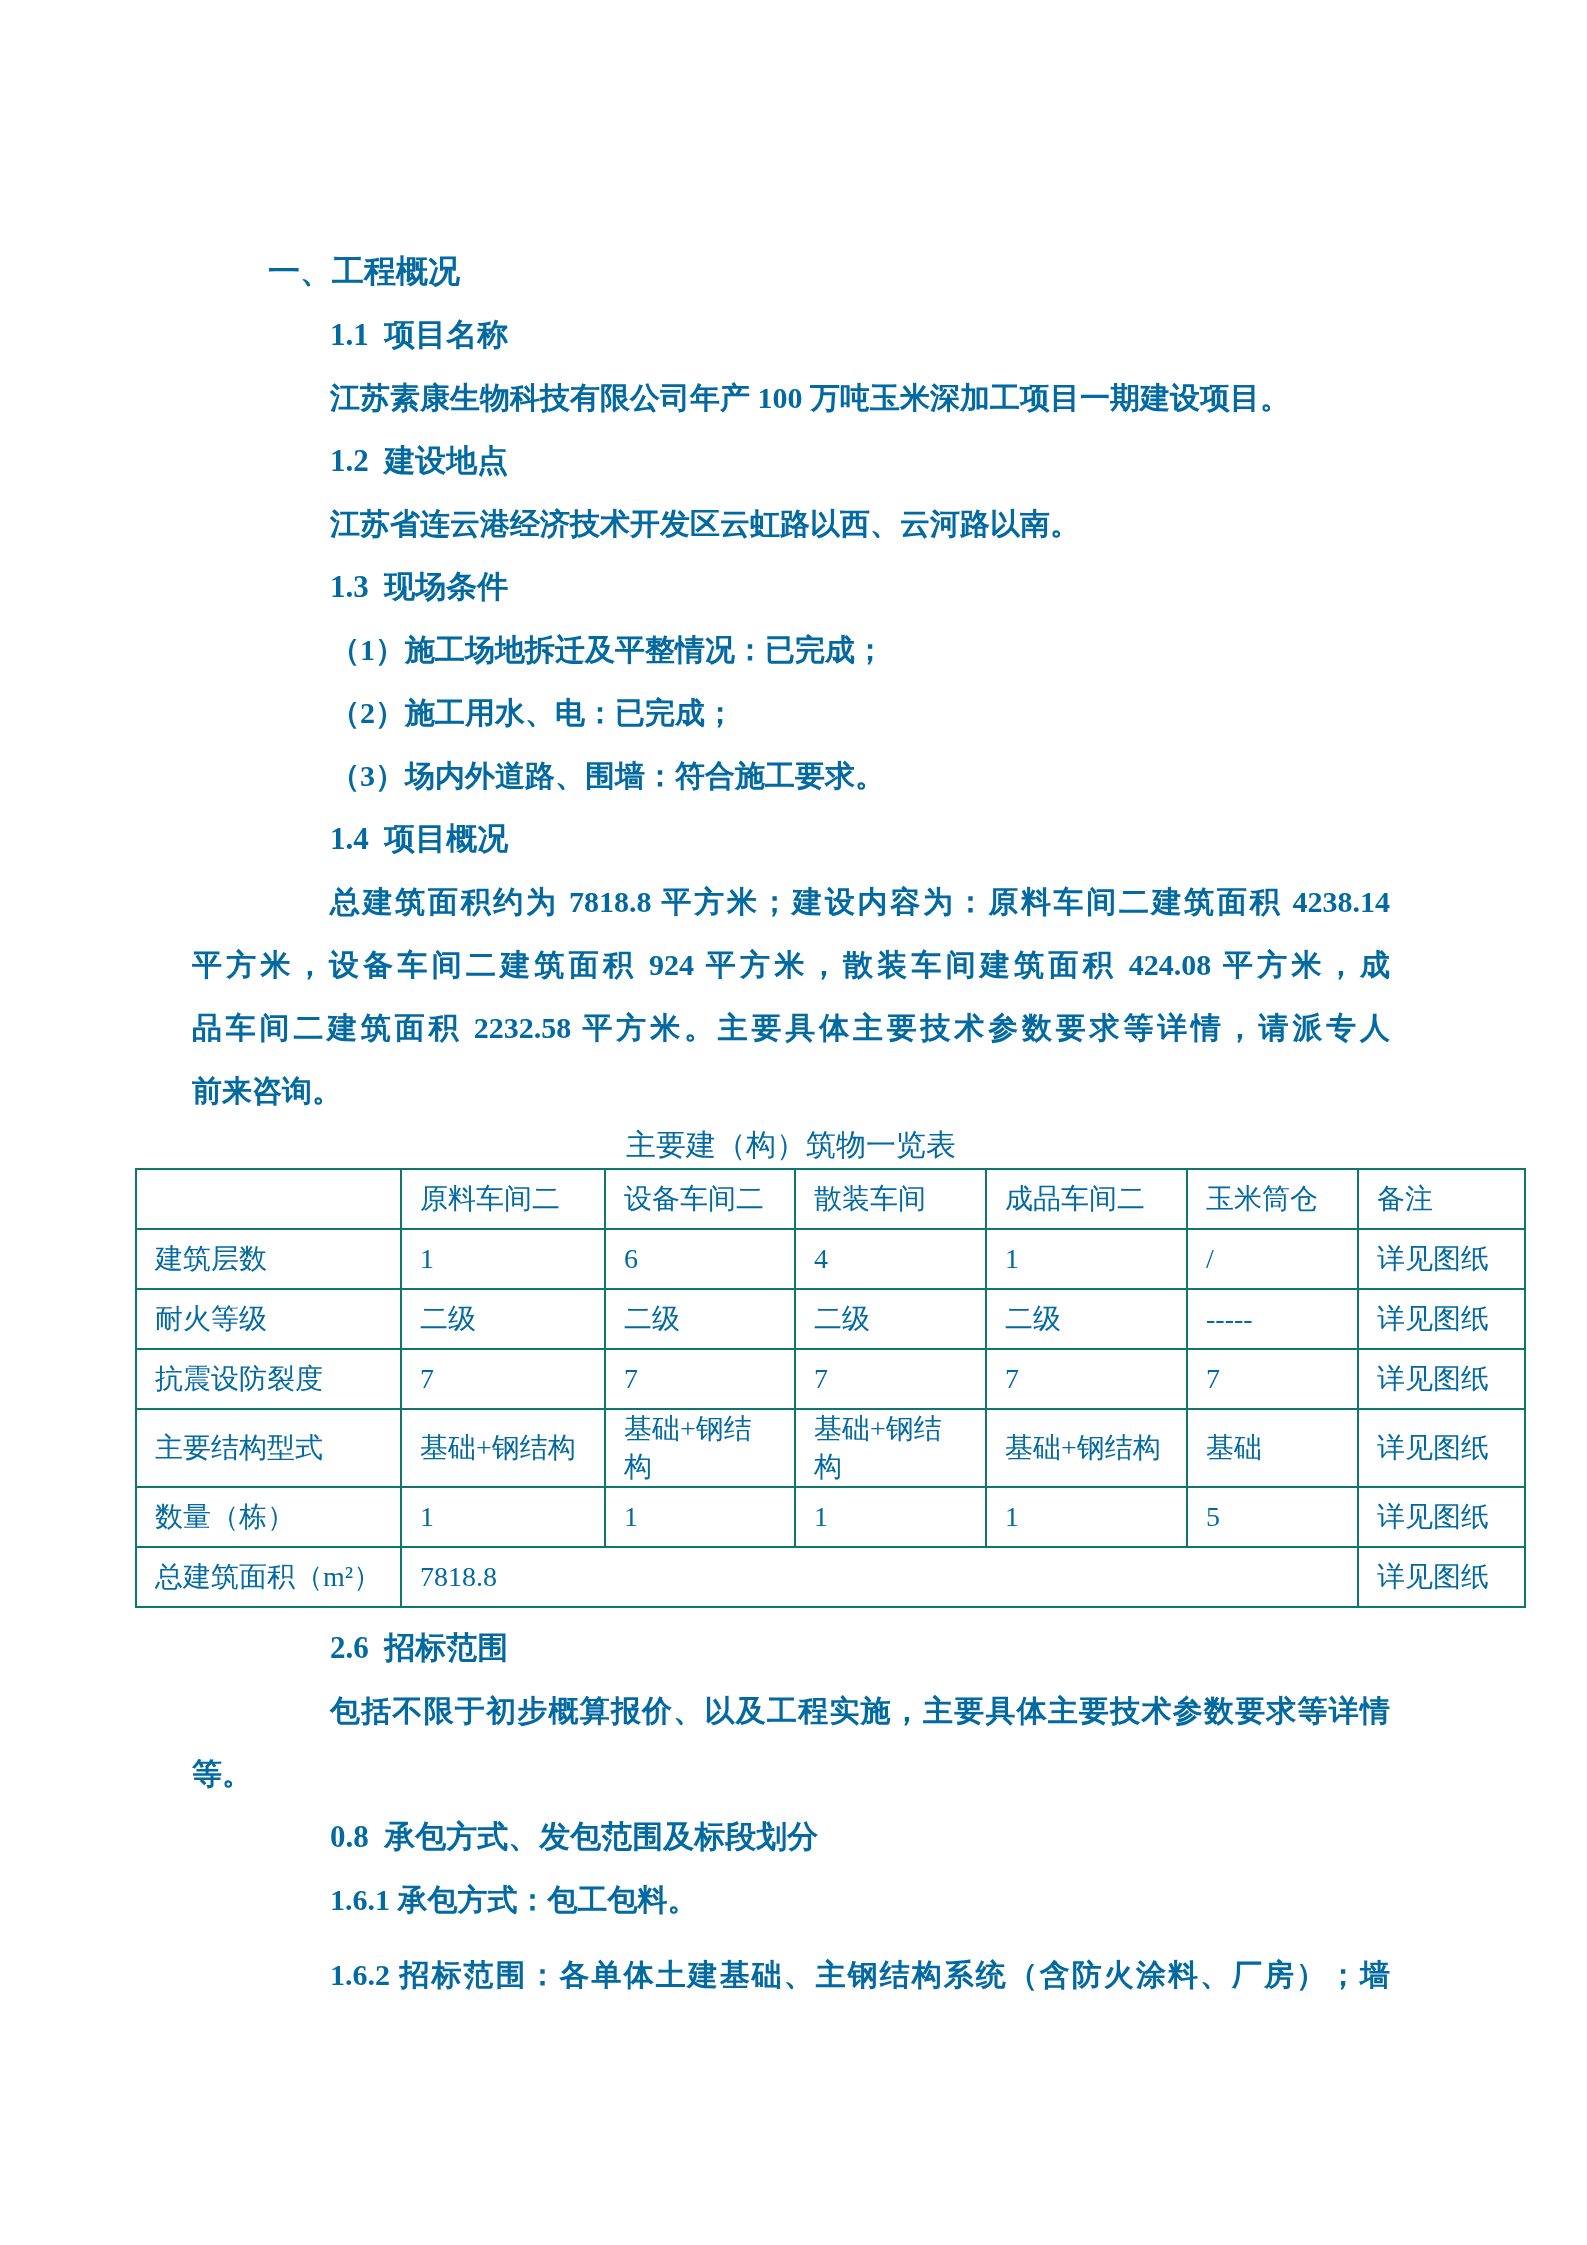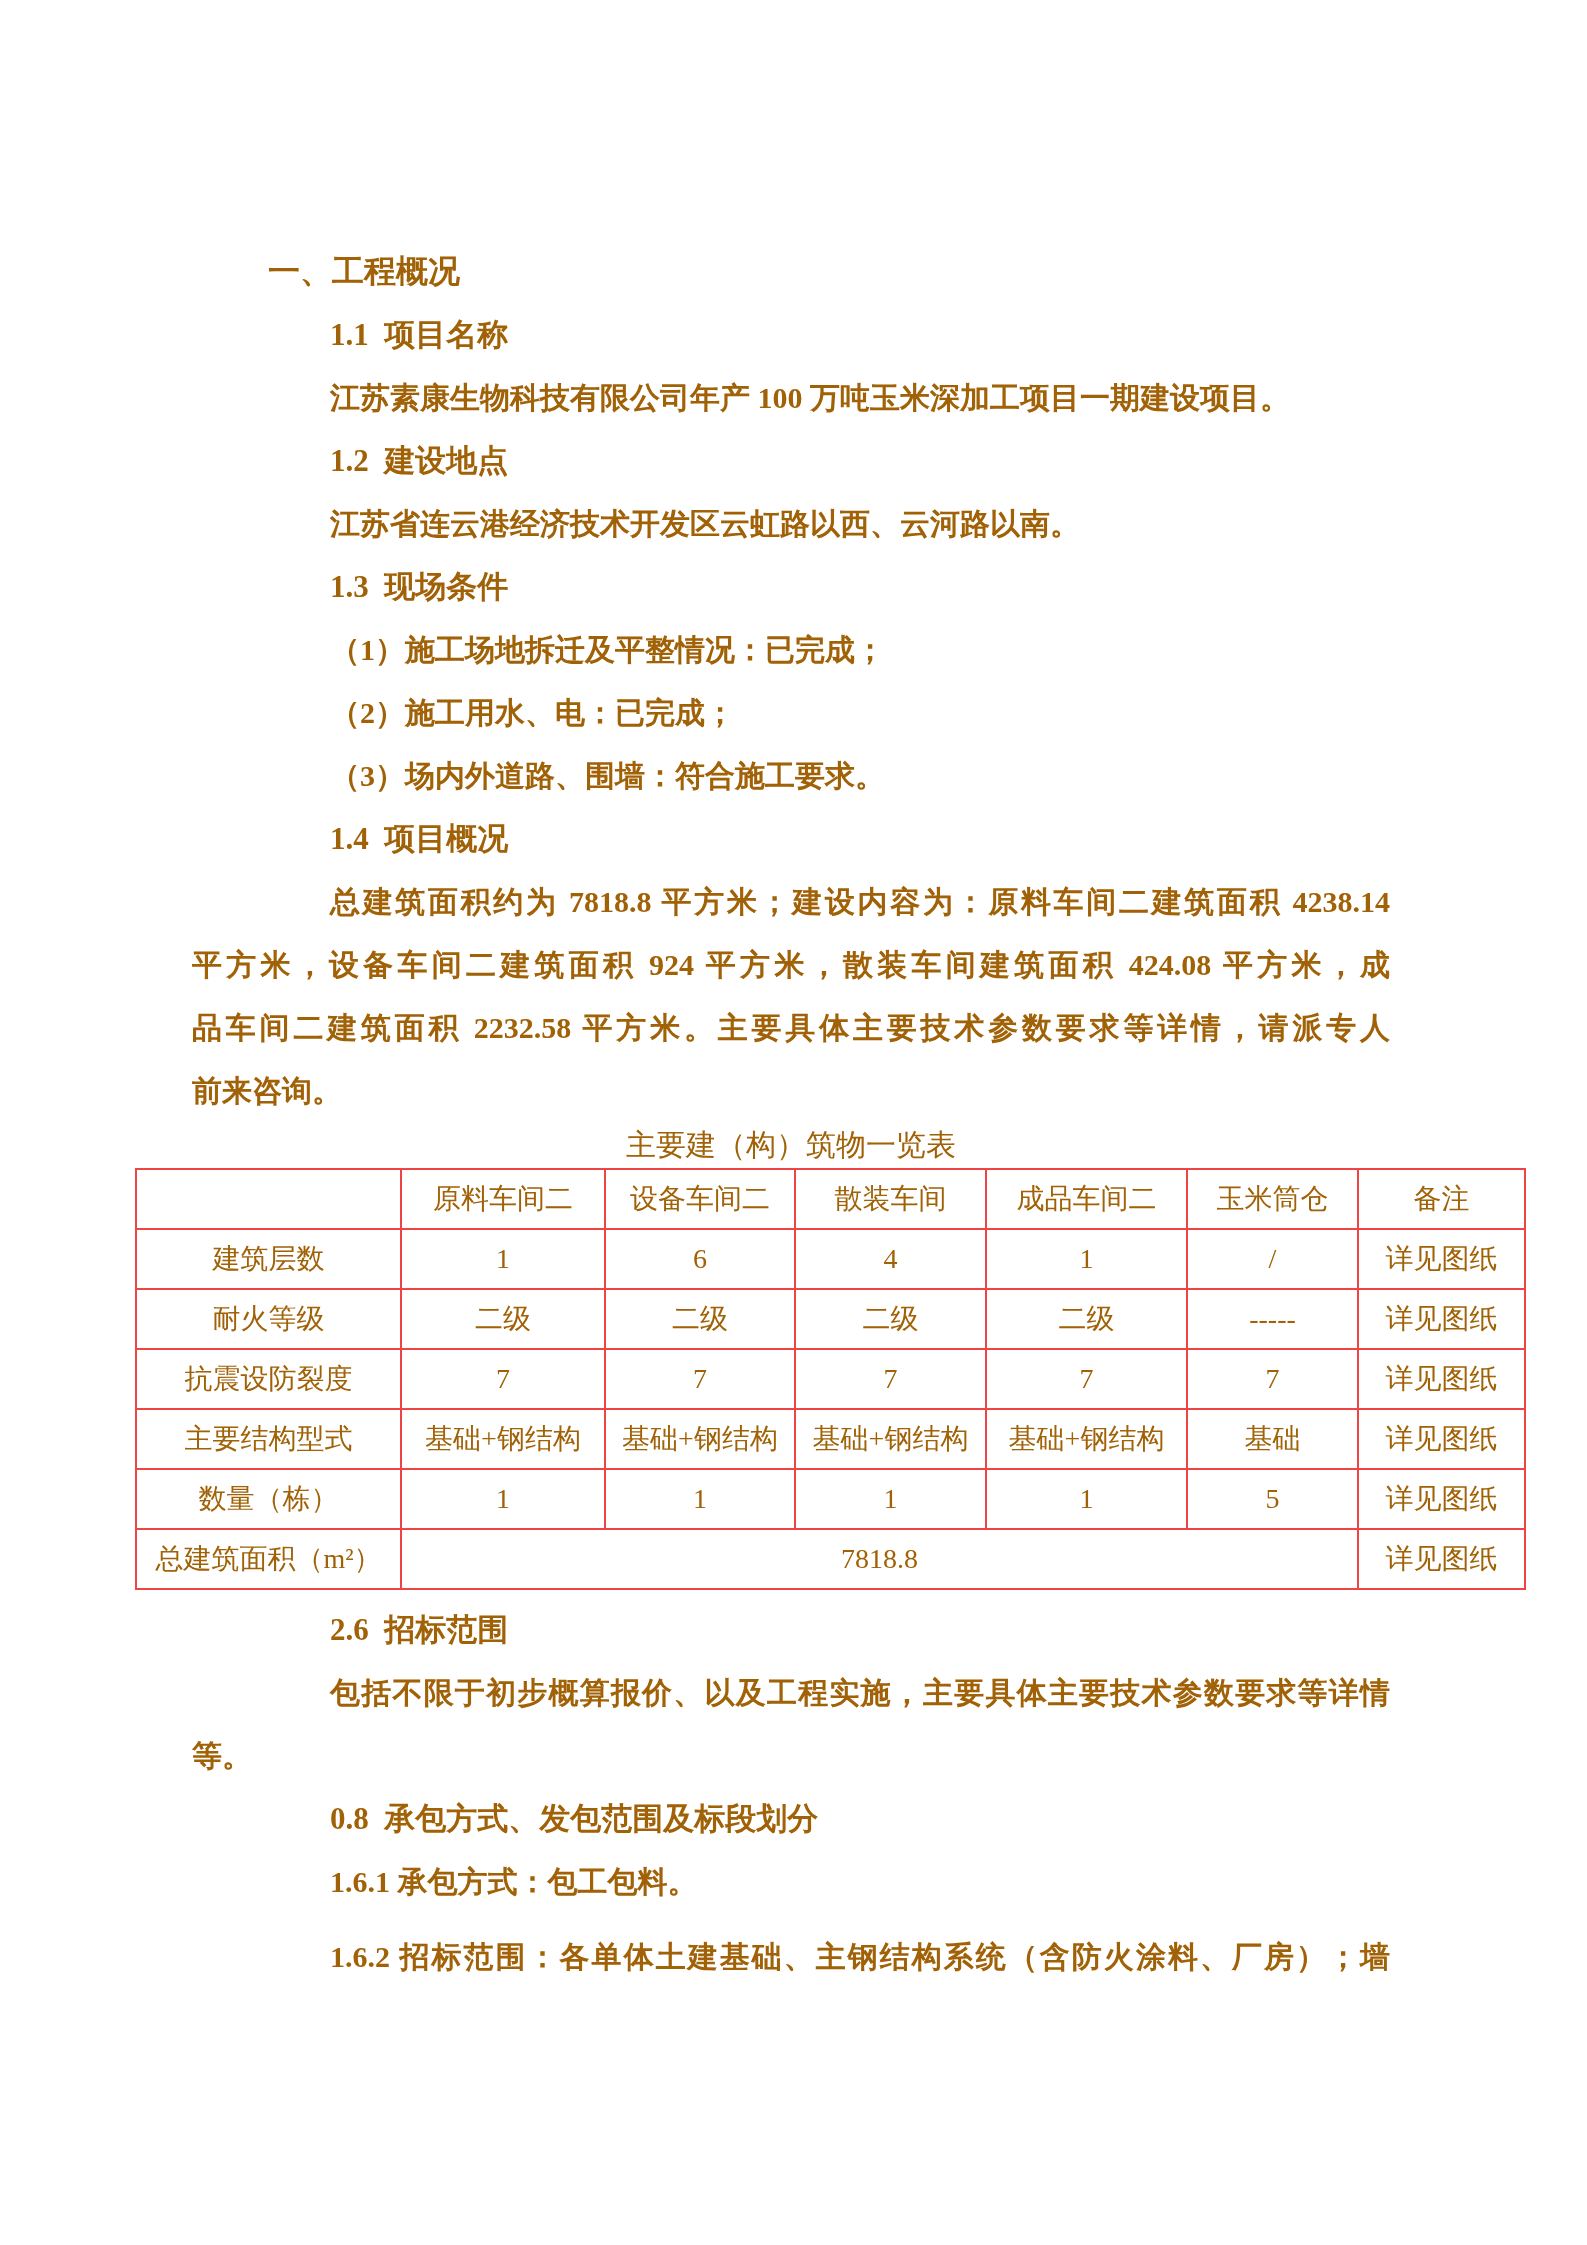--- a/index.html
+++ b/index.html
@@ -1,20 +1,20 @@
 <!DOCTYPE html>
 <html><head>
 <meta charset="utf-8">
 <style>
   html, body { margin: 0; padding: 0; background: #ffffff; }
   .page {
     width: 1587px;
     height: 2245px;
     background: #ffffff;
-    color: #a16207;
+    color: #0369a1;
     font-family: "Liberation Serif", "DejaVu Serif", serif;
     box-sizing: border-box;
     padding: 240px 197px 0 192px;
     overflow: hidden;
   }
   .line {
     font-size: 30px;
     line-height: 63px;
     margin: 0;
     text-align: left;
@@ -41,25 +41,25 @@
     margin: 0;
   }
   table.buildings {
     border-collapse: collapse;
     table-layout: fixed;
     width: 1389px;
     margin-left: -57px;
     font-size: 28px;
   }
   table.buildings td {
-    border: 2px solid #ef4444;
+    border: 2px solid #0f766e;
     height: 58px;
-    text-align: center;
+    text-align: left;
     vertical-align: middle;
-    padding: 0 8px;
+    padding: 0 18px;
     overflow: hidden;
   }
   .post-table { margin-top: 8px; }
   .last-line { margin-top: 12px; }
 </style>
 </head>
 <body>
 
 <div class="page">
 

